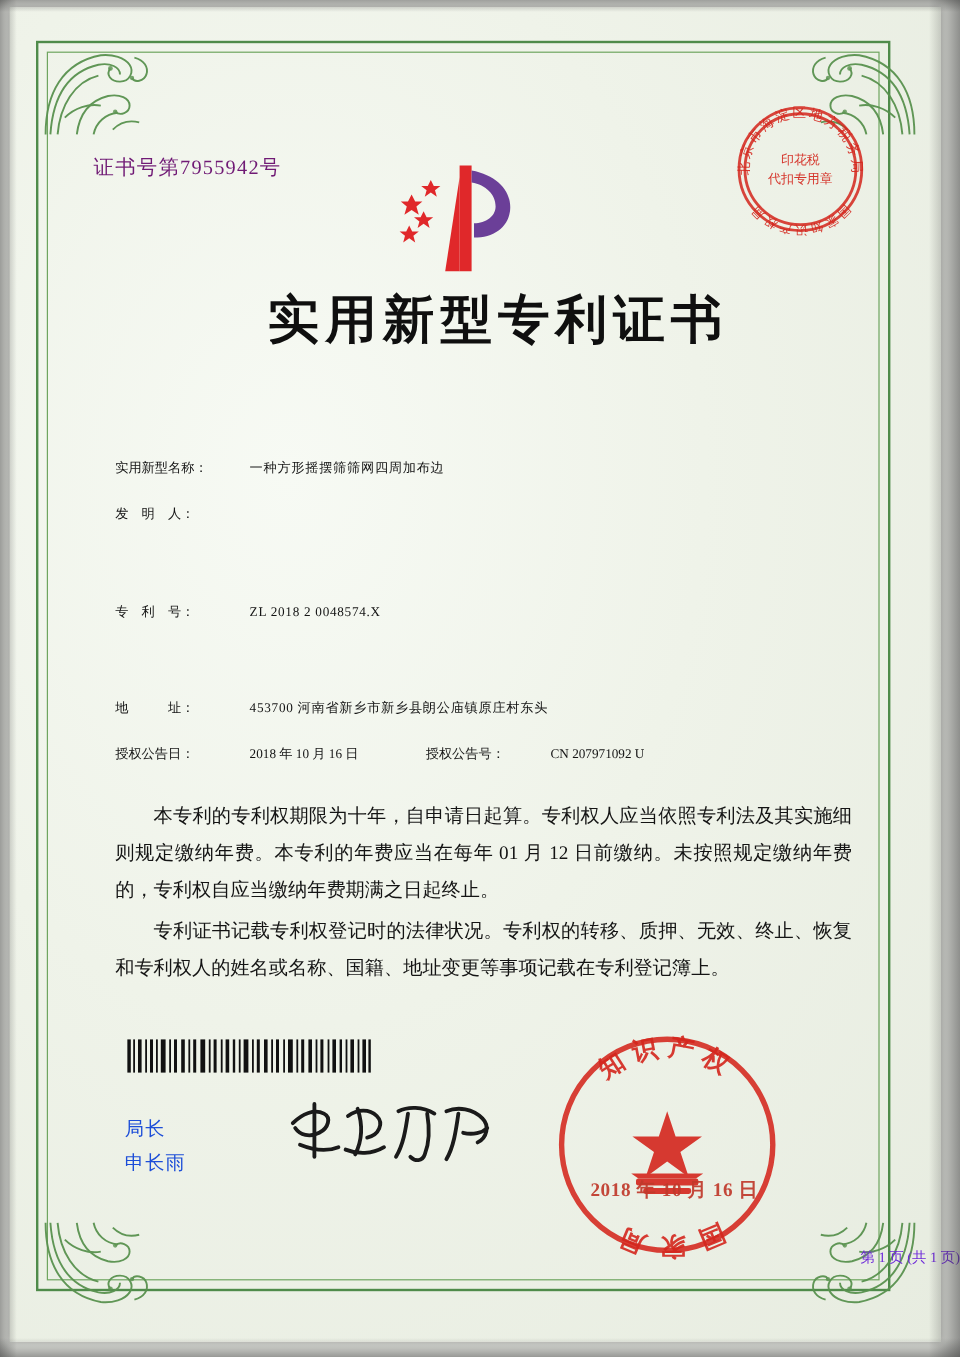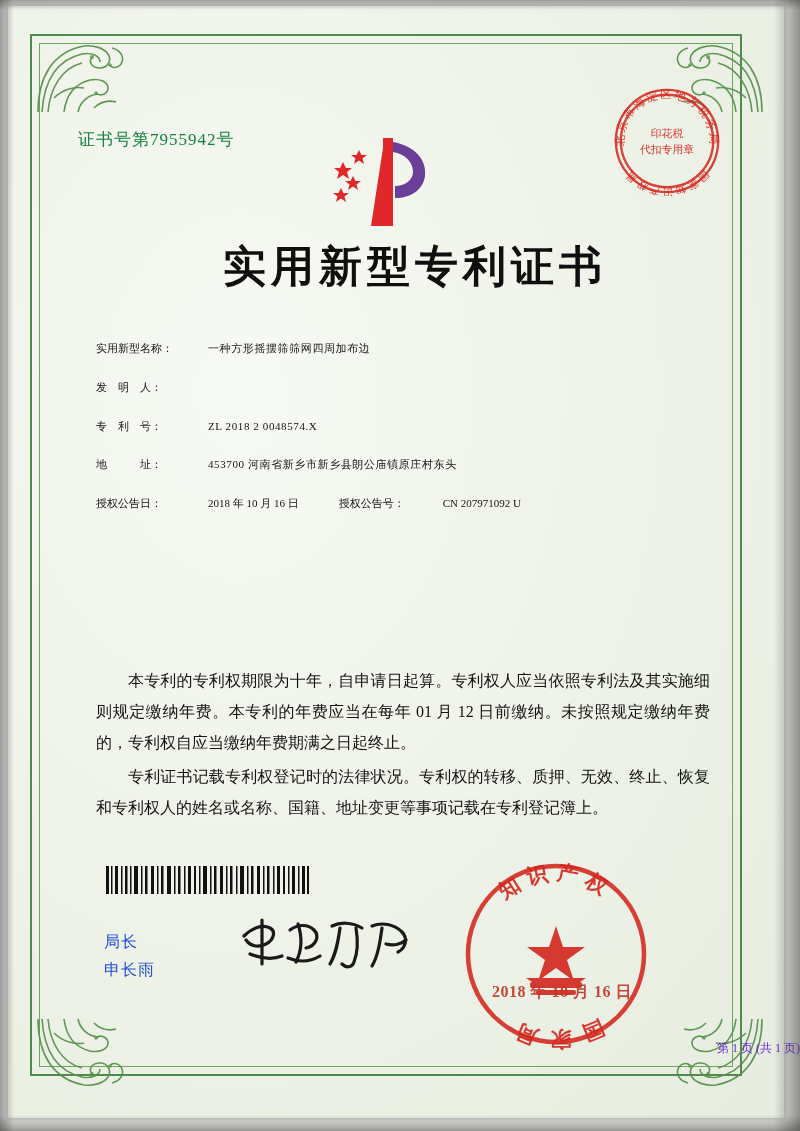--- a/index.html
+++ b/index.html
@@ -82,21 +82,21 @@
   .corner.tl { left: 34px; top: 38px; }
   .corner.tr { right: 34px; top: 38px; transform: scaleX(-1); }
   .corner.bl { left: 34px; bottom: 38px; transform: scaleY(-1); }
   .corner.br { right: 34px; bottom: 38px; transform: scale(-1,-1); }
 
   .cert-no {
     position: absolute;
     left: 78px; top: 128px;
     font-family: "Liberation Serif", serif;
     font-size: 17px;
-    color: #15803d;
+    color: #701a75;
     letter-spacing: 1px;
   }
 
   
   .logo {
     position: absolute;
     left: 325px; top: 130px;
     width: 120px; height: 105px;
   }
   .logo svg { width: 100%; height: 100%; display: block; }
@@ -138,24 +138,25 @@
   .field-label {
     width: 112px;
     flex: none;
     display: flex;
     justify-content: space-between;
     letter-spacing: 0px;
   }
   .field-value {
     flex: 1;
     letter-spacing: 0.6px;
+    margin-top: 42px;
   }
   .field-row.dual { justify-content: flex-start; }
   .dual-right {
-    margin-left: 40px;
+    margin-left: 56px;
     display: flex;
     align-items: baseline;
   }
   .dual-right .field-label { width: 104px; }
 
   .paras {
     position: absolute;
     left: 96px; top: 665px;
     width: 614px;
     font-family: "Liberation Serif", serif;

